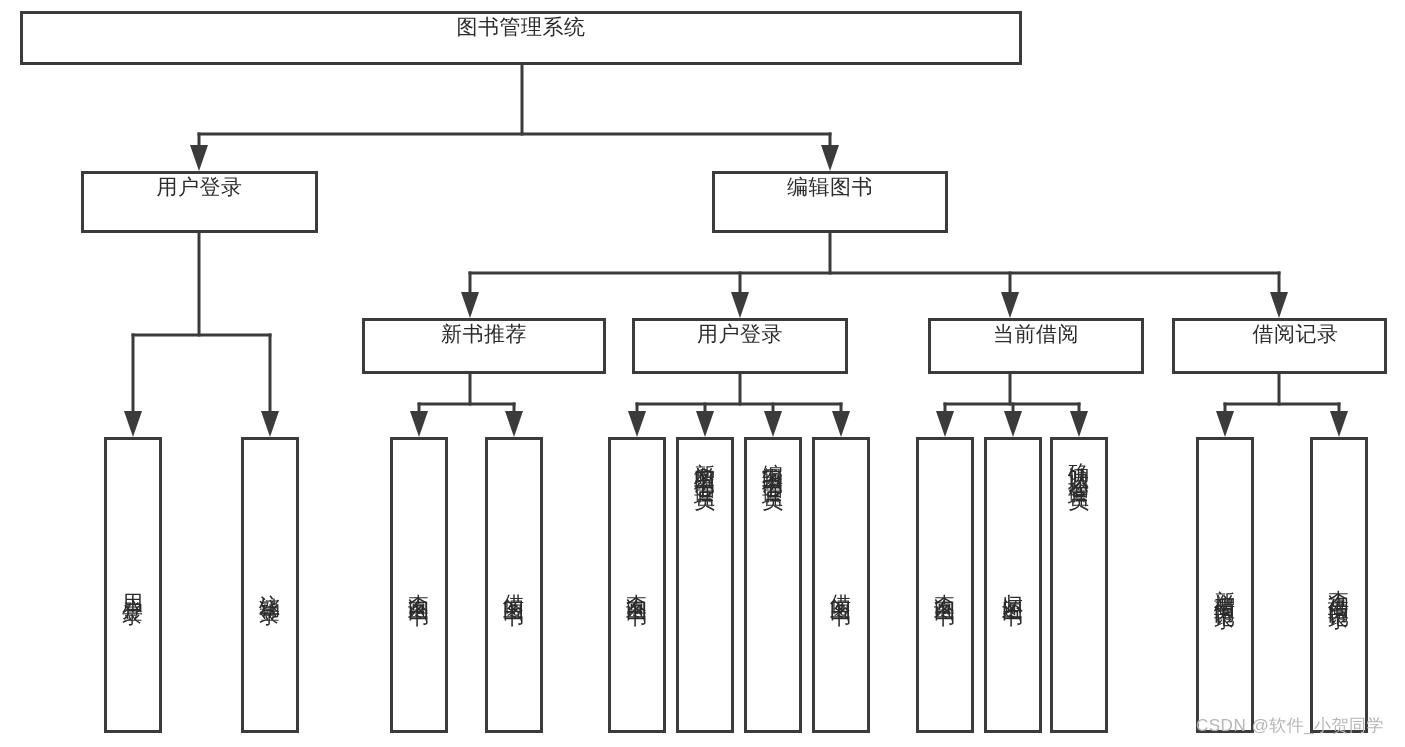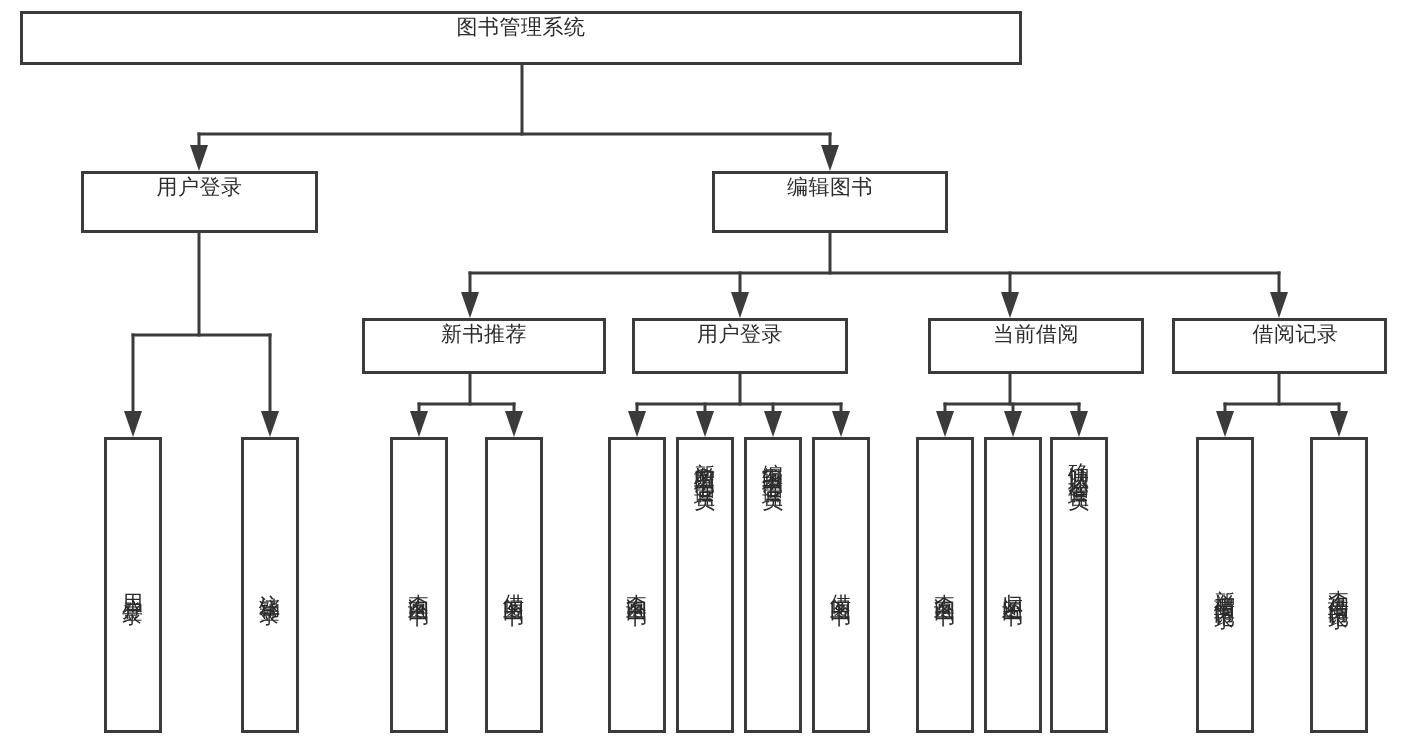--- a/index.html
+++ b/index.html
@@ -222,14 +222,15 @@
           <span class="node-label-v">新增借阅记录</span>
         </div>
       </div>
       <div class="node-box leaf" style="left: 1310px; top: 437px; width: 58px; height: 296px;">
         <div class="leaf-inner">
           <span class="node-label-v">查询借阅记录</span>
         </div>
       </div>
     </div>
 
+  <div class="watermark" style="left: 1196px; top: 714px;">CSDN @软件_小贺同学</div>
 
 </div>
 
 </body></html>

